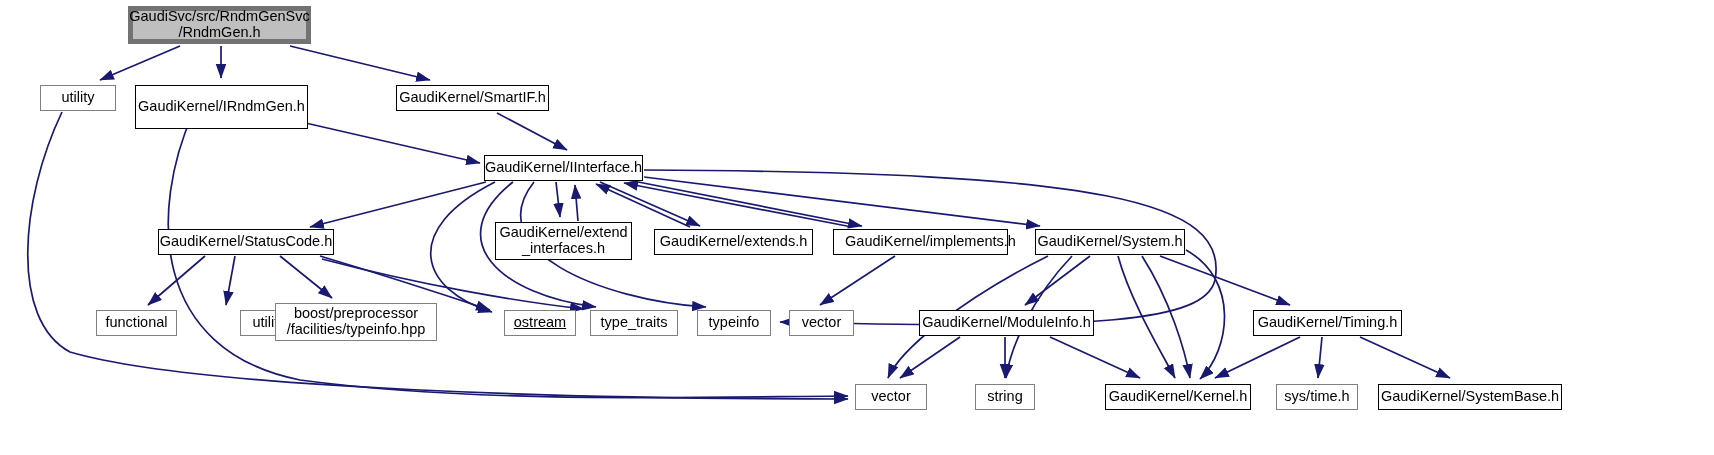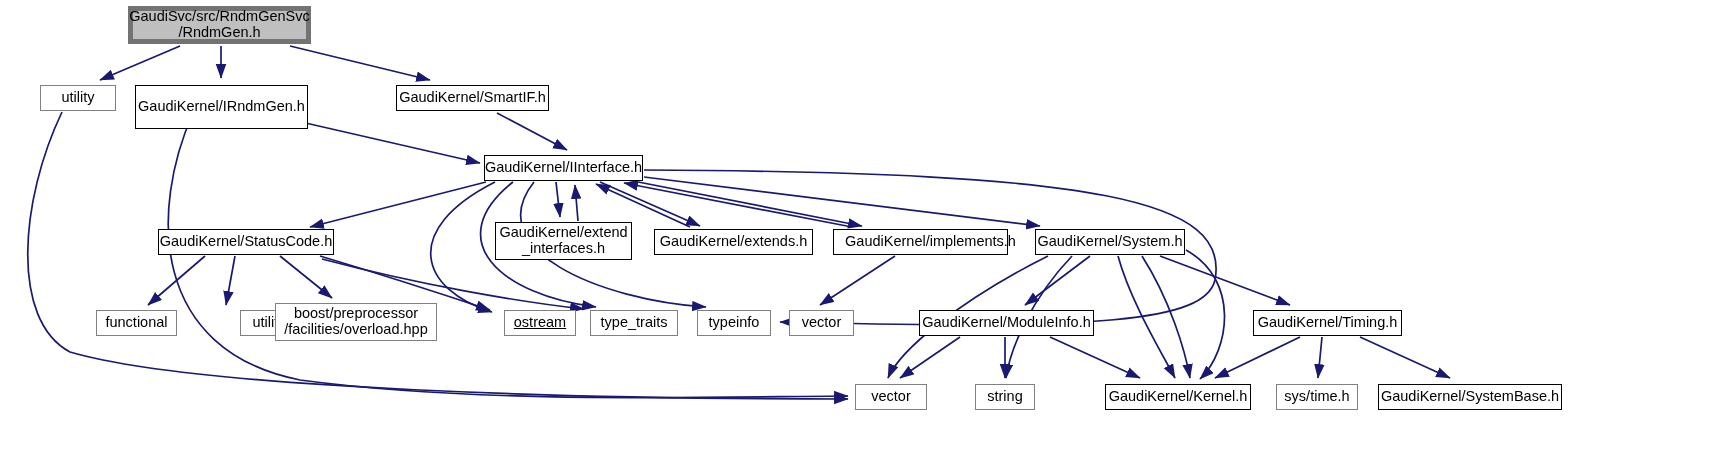--- a/index.html
+++ b/index.html
@@ -157,21 +157,21 @@
 
   <div class="node" style="left:833px; top:229px; width:175px; height:26px;padding-left:20px;">GaudiKernel/implements.h</div>
 
   <div class="node" style="left:1035px; top:229px; width:150px; height:26px;">GaudiKernel/System.h</div>
 
   <div class="node sys" style="left:96px; top:310px; width:81px; height:26px;">functional</div>
 
   <div class="node sys" style="left:196px; top:310px; width:58px; height:26px;margin-left:44px;">utility</div>
 
   <div class="node sys" style="left:275px; top:303px; width:162px; height:38px;">boost/preprocessor
-/facilities/overload.hpp</div>
+/facilities/typeinfo.hpp</div>
 
   <div class="node sys" style="left:504px; top:310px; width:72px; height:26px;text-decoration:underline;">ostream</div>
 
   <div class="node sys" style="left:590px; top:310px; width:88px; height:26px;">type_traits</div>
 
   <div class="node sys" style="left:697px; top:310px; width:74px; height:26px;">typeinfo</div>
 
   <div class="node sys" style="left:789px; top:310px; width:65px; height:26px;">vector</div>
 
   <div class="node" style="left:919px; top:310px; width:175px; height:26px;">GaudiKernel/ModuleInfo.h</div>

